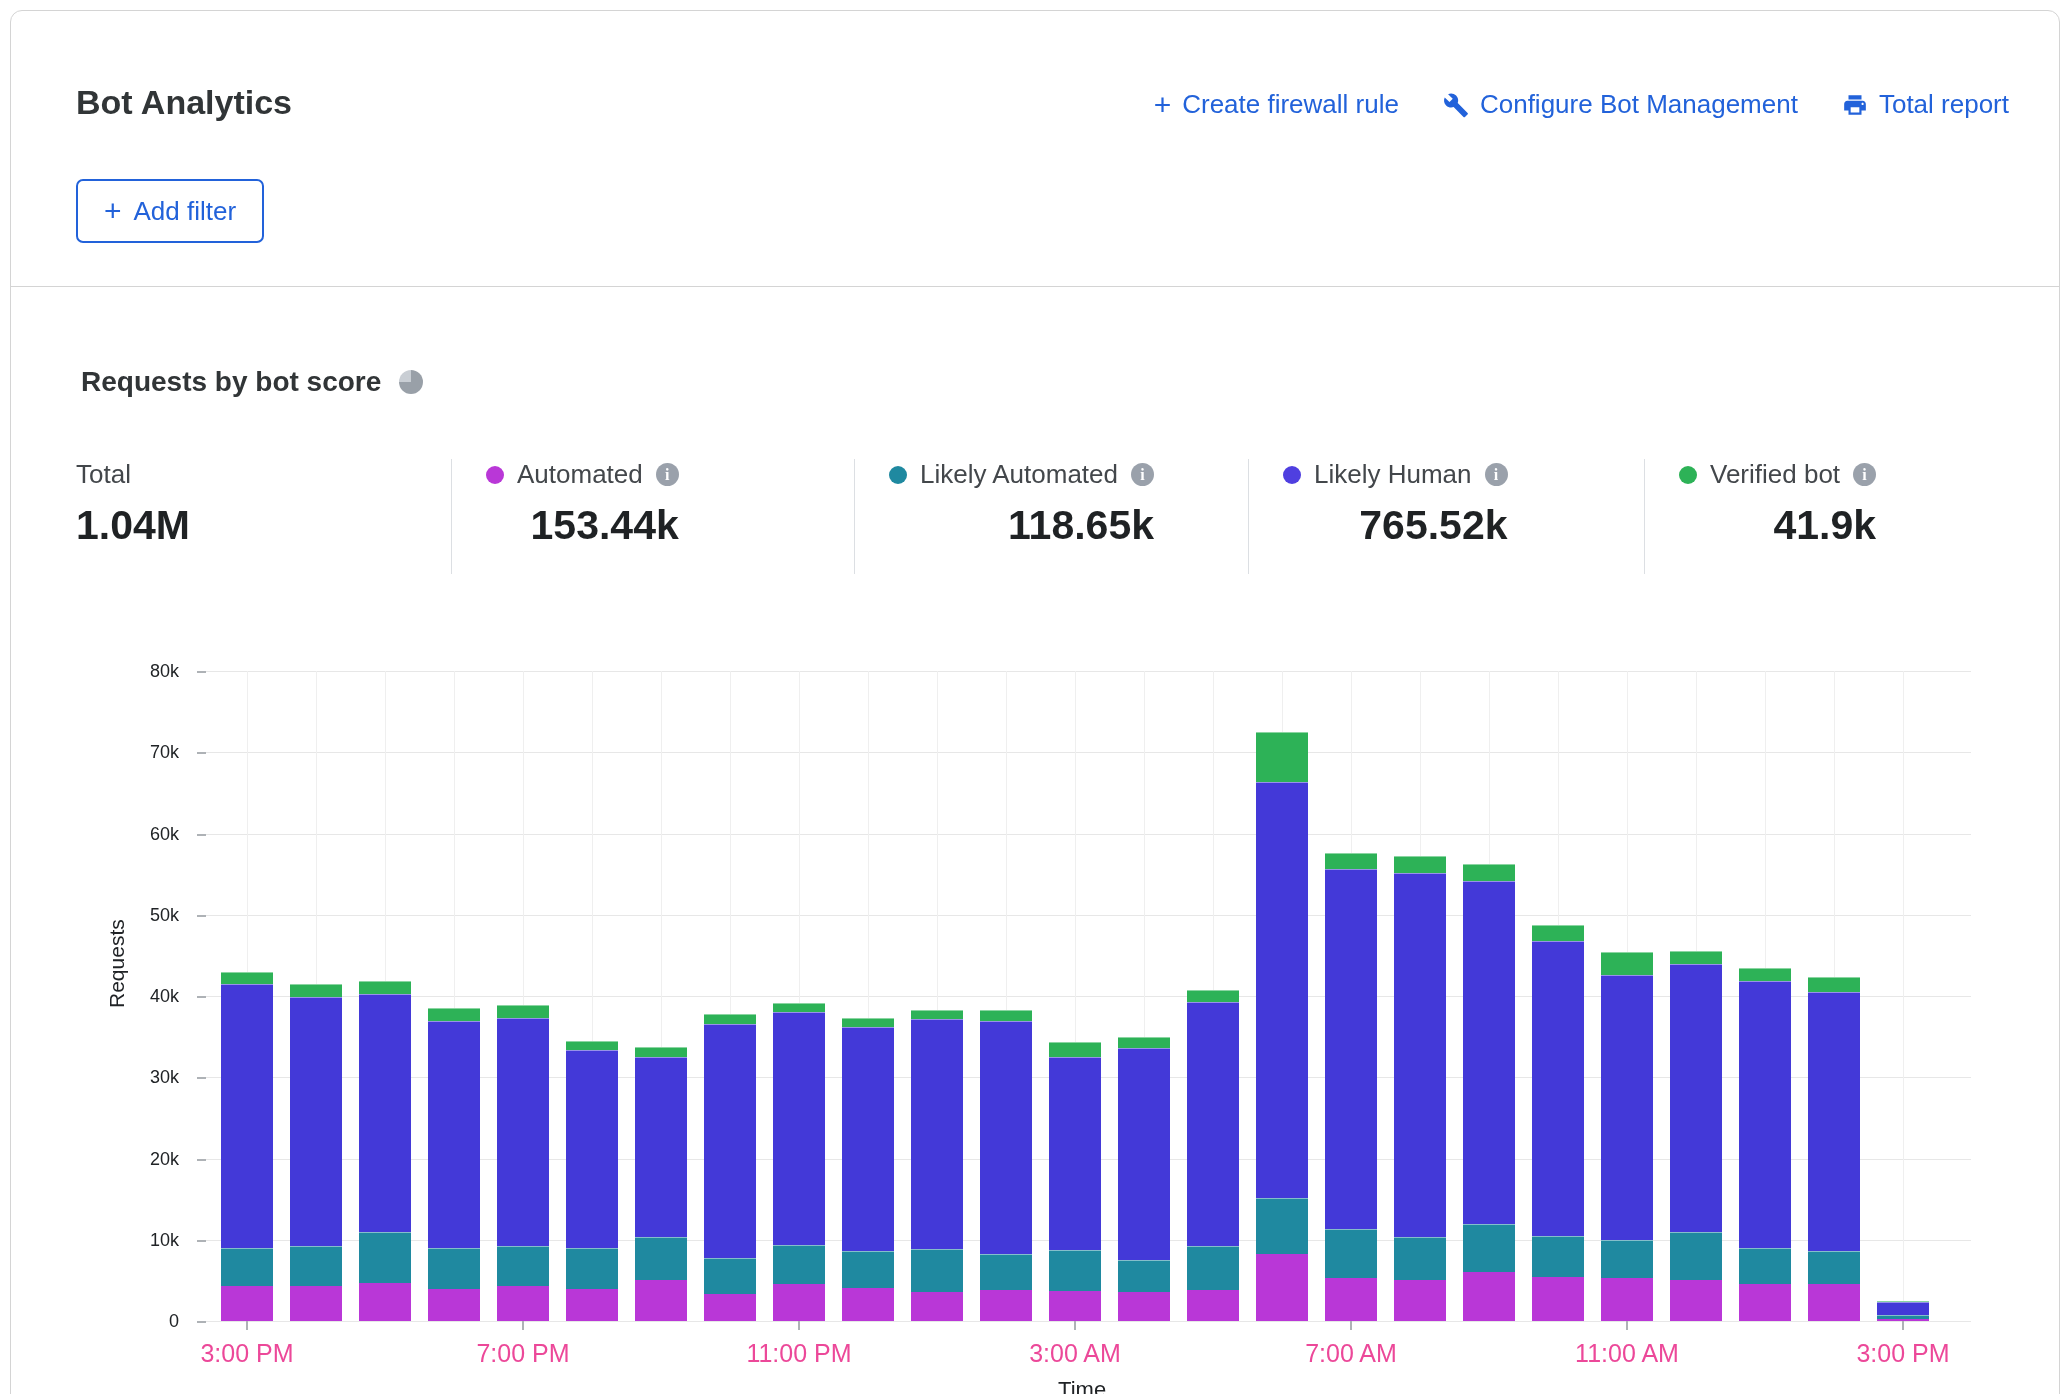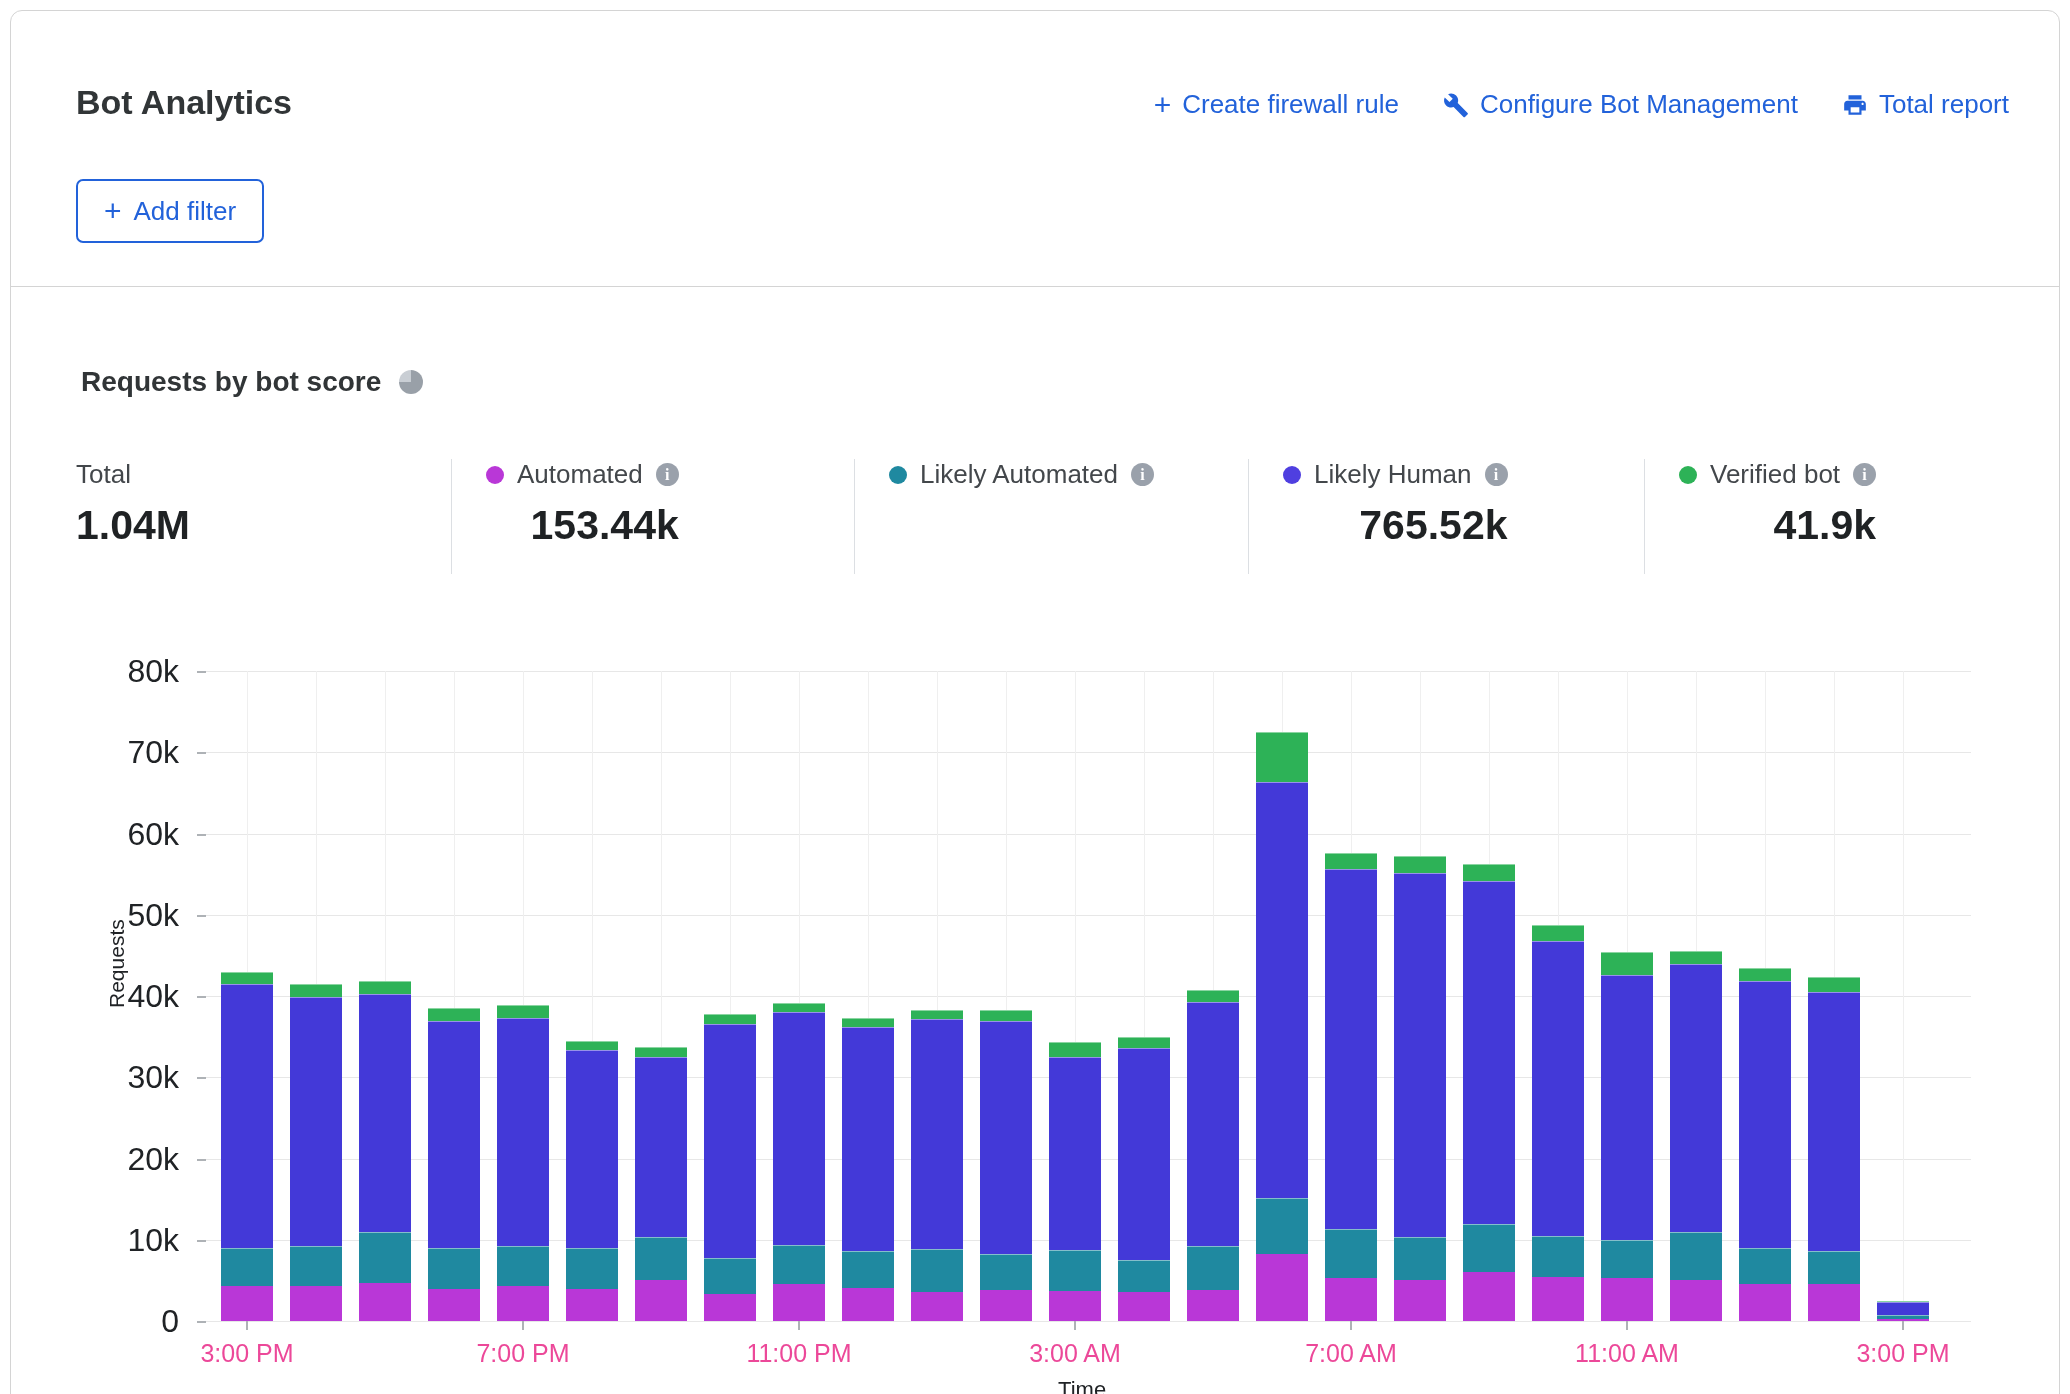--- a/index.html
+++ b/index.html
@@ -37,21 +37,21 @@
   .info-icon { width:23px; height:23px; border-radius:50%; background:#9aa1ab; color:#fff;
           font-size:16px; font-weight:700; display:inline-flex; align-items:center;
           justify-content:center; font-family:"Liberation Serif", serif; }
   .stat-value { margin-top:12px; font-size:41px; font-weight:700; color:#1f2224; }
   .stat-divider { position:absolute; top:0; width:1px; height:115px; background:#dcdfe3; }
   
   .chart { position:absolute; left:0; top:0; }
   .plot { position:absolute; left:195px; top:660px; width:1765px; height:650px; }
   .hgrid { position:absolute; left:0; width:100%; height:1px; background:#e7e7e7; }
   .vgrid { position:absolute; top:0; width:1px; height:100%; background:#efefef; }
-  .ylab { position:absolute; right:1882px; transform:translateY(-50%); font-size:32px; color:#202326; white-space:nowrap; }
+  .ylab { position:absolute; right:1882px; transform:translateY(-50%); font-size:18px; color:#202326; white-space:nowrap; }
   .ytick { position:absolute; width:9px; height:2px; background:#aeb2b6; left:-9px; }
   .bar { position:absolute; bottom:0; width:52px; display:flex; flex-direction:column-reverse; }
   .seg { width:100%; }
   .seg-sep { border-top:1px solid rgba(255,255,255,0.45); }
   .xtick { position:absolute; top:650px; width:2px; height:9px; background:#aeb2b6; transform:translateX(-1px); }
   .xlab { position:absolute; top:668px; transform:translateX(-50%); font-size:25px; color:#ec4899; white-space:nowrap; }
   .ylabel-rot { position:absolute; left:62px; top:985px; transform:rotate(-90deg) translateX(50%);
           transform-origin:center; font-size:21px; color:#202326; }
   .xlabel-title { position:absolute; left:1077px; top:1366px; transform:translateX(-50%);
           font-size:22px; color:#202326; }
@@ -110,20 +110,21 @@
           <span class="info-icon">i</span>
         </div>
         <div class="stat-value">153.44k</div>
       </div>
       <div class="stat" style="left: 813px;">
         <div class="stat-label-row">
           <span class="dot" style="background: rgb(31, 137, 160);"></span>
           <span class="stat-label">Likely Automated</span>
           <span class="info-icon">i</span>
         </div>
+        <div class="stat-value">118.65k</div>
       </div>
       <div class="stat" style="left: 1207px;">
         <div class="stat-label-row">
           <span class="dot" style="background: rgb(79, 63, 224);"></span>
           <span class="stat-label">Likely Human</span>
           <span class="info-icon">i</span>
         </div>
         <div class="stat-value">765.52k</div>
       </div>
       <div class="stat" style="left: 1603px;">

